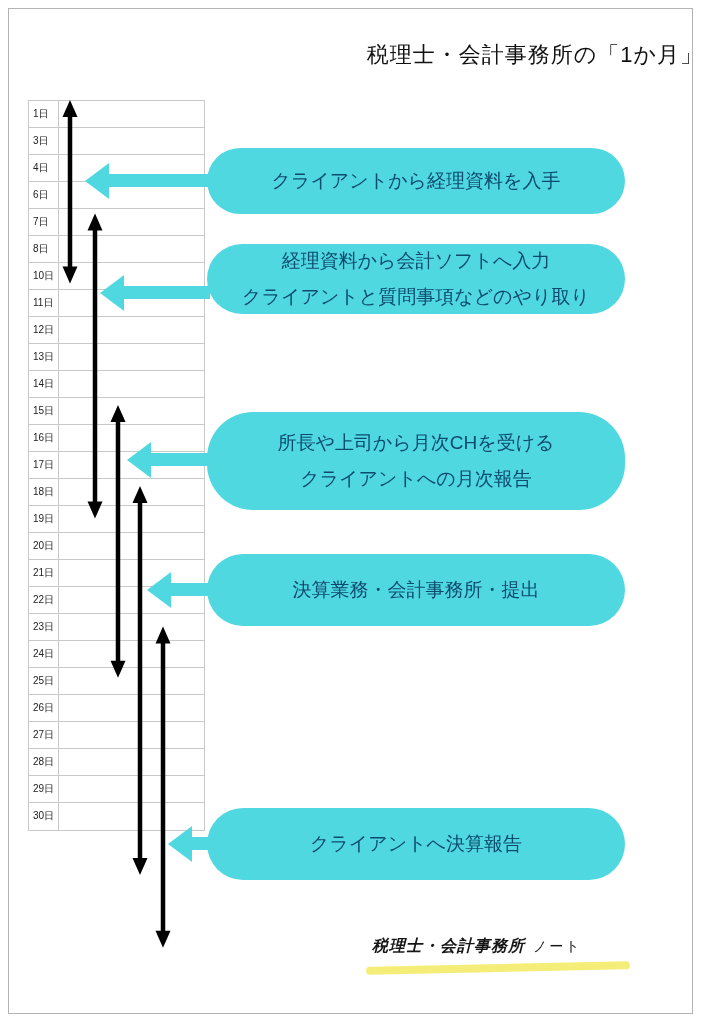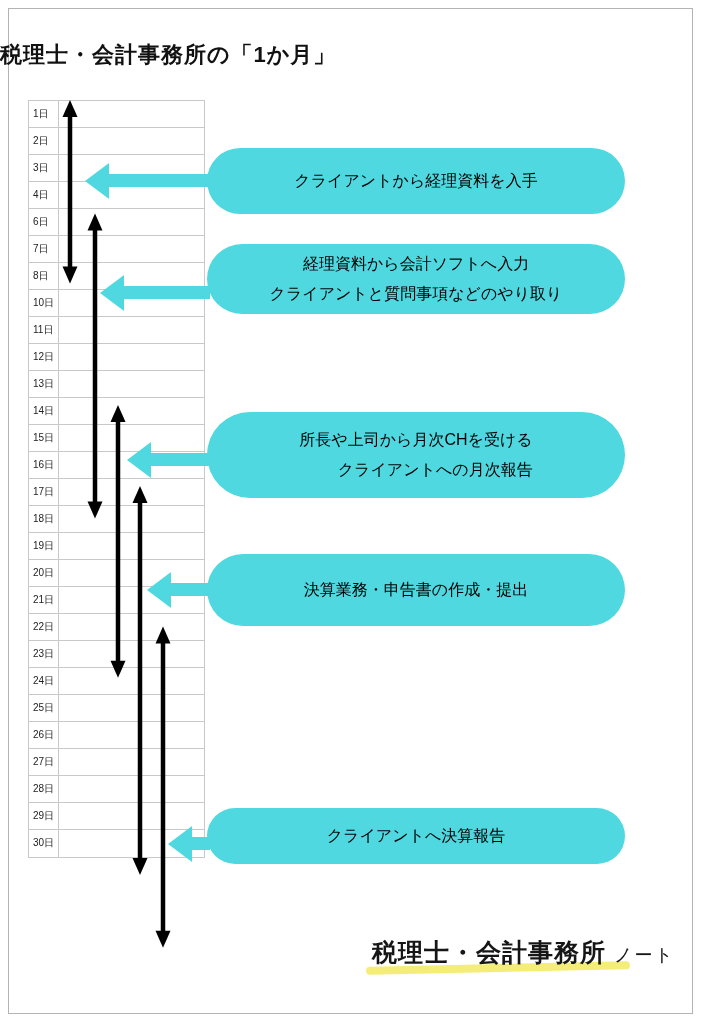--- a/index.html
+++ b/index.html
@@ -1,61 +1,57 @@
 <!DOCTYPE html>
 <html style="--bubble: #4fd8e0; --highlight: #f4ee79; --grid: #c9c9c9;"><head>
 <meta charset="utf-8">
 <style>
   html,body{margin:0;padding:0;background:#ffffff;}
   body{font-family:"Liberation Sans","DejaVu Sans",sans-serif;}
   #page{position:relative;width:703px;height:1024px;background:#ffffff;overflow:hidden;}
   #frame{position:absolute;left:8px;top:8px;width:685px;height:1006px;border:1px solid #b3b3b3;box-sizing:border-box;}
-  #title{position:absolute;left:0;top:40px;width:100%;text-align:left;font-size:22px;color:#111111;letter-spacing:1px;font-weight:bold;}
+  #title{position:absolute;left:0;top:40px;width:100%;text-align:right;font-size:22px;color:#111111;letter-spacing:1px;}
   
   #calendar{position:absolute;left:28px;top:100px;width:177px;border:1px solid var(--grid);box-sizing:border-box;background:#ffffff;z-index:1;}
   .cal-row{display:flex;height:27px;box-sizing:border-box;border-bottom:1px solid var(--grid);}
   .cal-row:last-child{border-bottom:none;}
   .cal-label{width:30px;box-sizing:border-box;border-right:1px solid var(--grid);font-size:10px;color:#222222;line-height:26px;padding-left:4px;}
   .cal-cell{flex:1;}
   
   #span-arrows{position:absolute;left:0;top:0;width:703px;height:1024px;z-index:3;pointer-events:none;}
   #span-arrows polygon{fill:#000000;}
   
-  .bubble{position:absolute;left:207px;width:418px;background:var(--bubble);color:#000000;
+  .bubble{position:absolute;left:207px;width:418px;background:var(--bubble);color:#0c4a6e;
           display:flex;align-items:center;justify-content:center;text-align:center;
-          font-size:16px;line-height:1.9;white-space:pre-line;z-index:2;box-sizing:border-box;}
+          font-size:19px;line-height:1.9;white-space:pre-line;z-index:2;box-sizing:border-box;}
   
   .harrow{position:absolute;z-index:2;}
   .harrow .tri{position:absolute;width:0;height:0;border-top:18px solid transparent;border-bottom:18px solid transparent;border-right:24px solid var(--bubble);}
   .harrow .bar{position:absolute;height:13px;background:var(--bubble);}
   
   #footer{position:absolute;left:372px;top:936px;z-index:2;color:#161616;}
-  #footer .brand{font-size:25px;font-weight:600;letter-spacing:1px;}
-  #footer .suffix{font-size:18px;font-weight:400;margin-left:8px;letter-spacing:2px;}
+  #footer .brand{font-size:16px;font-weight:600;letter-spacing:1px;font-style:italic;}
+  #footer .suffix{font-size:14px;font-weight:400;margin-left:8px;letter-spacing:2px;}
   #footer-highlight{position:absolute;left:366px;top:964px;width:264px;height:8px;background:var(--highlight);
                     border-radius:4px;transform:rotate(-1.2deg);z-index:1;}
 </style>
 </head>
 <body>
 
 <div id="page">
   <div id="frame"></div>
 
   <div id="title">税理士・会計事務所の「1か月」</div>
 
   <div id="calendar">
       <div class="cal-row">
         <span class="cal-label">1日</span>
         <span class="cal-cell"></span>
       </div>
       <div class="cal-row">
-        <span class="cal-label">2日</span>
-        <span class="cal-cell"></span>
-      </div>
-      <div class="cal-row">
         <span class="cal-label">3日</span>
         <span class="cal-cell"></span>
       </div>
       <div class="cal-row">
         <span class="cal-label">4日</span>
         <span class="cal-cell"></span>
       </div>
       <div class="cal-row">
         <span class="cal-label">6日</span>
         <span class="cal-cell"></span>
@@ -178,24 +174,24 @@
       <g>
         <line x1="163" x2="163" y1="639.5" y2="934.8" stroke="#000000" stroke-width="4.5"></line>
         <polygon points="163,626.5 155.5,643.5 170.5,643.5"></polygon>
         <polygon points="163,947.8 155.5,930.8 170.5,930.8"></polygon>
       </g>
     </svg>
 
   <div class="bubble" style="top:148px;height:66px;border-radius:33px;">クライアントから経理資料を入手</div>
   <div class="bubble" style="top:244px;height:70px;border-radius:46px;">経理資料から会計ソフトへ入力
 クライアントと質問事項などのやり取り</div>
-  <div class="bubble" style="top:412px;height:86px;border-radius:46px;text-align:right;">所長や上司から月次CHを受ける
+  <div class="bubble" style="top:412px;height:98px;border-radius:46px;">所長や上司から月次CHを受ける
 クライアントへの月次報告</div>
-  <div class="bubble" style="top:554px;height:72px;border-radius:36px;">決算業務・申告書の作成・提出</div>
-  <div class="bubble" style="top:808px;height:56px;border-radius:36px;">クライアントへ決算報告</div>
+  <div class="bubble" style="top:554px;height:72px;border-radius:36px;">決算業務・会計事務所・提出</div>
+  <div class="bubble" style="top:808px;height:72px;border-radius:36px;">クライアントへ決算報告</div>
 
   <div class="harrow">
     <div class="tri" style="left:85px;top:163px;"></div>
     <div class="bar" style="left:108px;top:174px;width:102px;"></div>
   </div>
   <div class="harrow">
     <div class="tri" style="left:100px;top:275px;"></div>
     <div class="bar" style="left:123px;top:286px;width:87px;"></div>
   </div>
   <div class="harrow">

